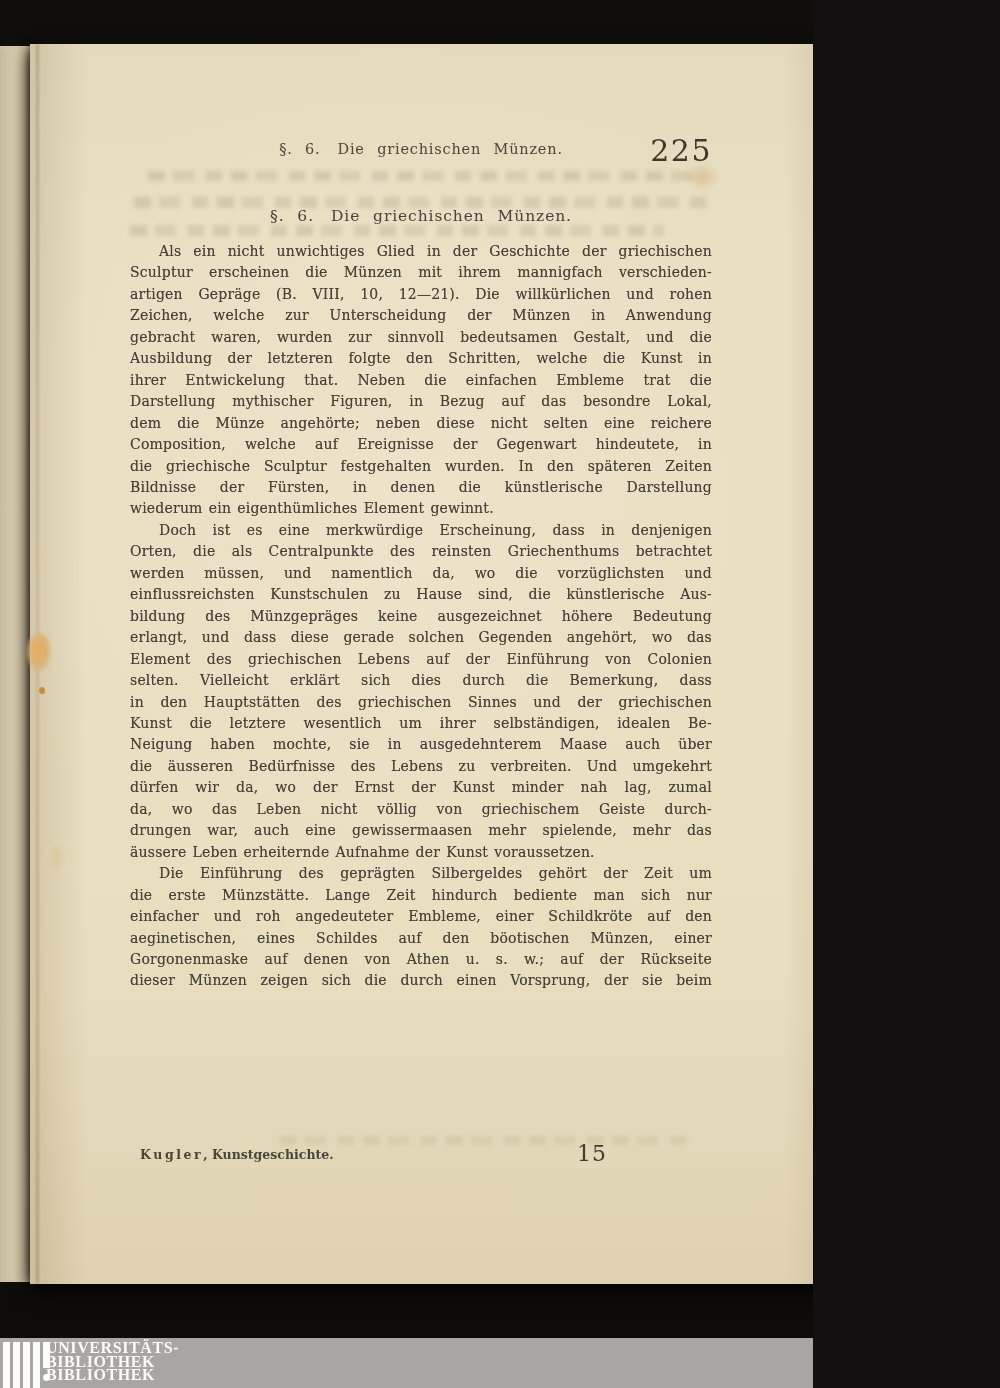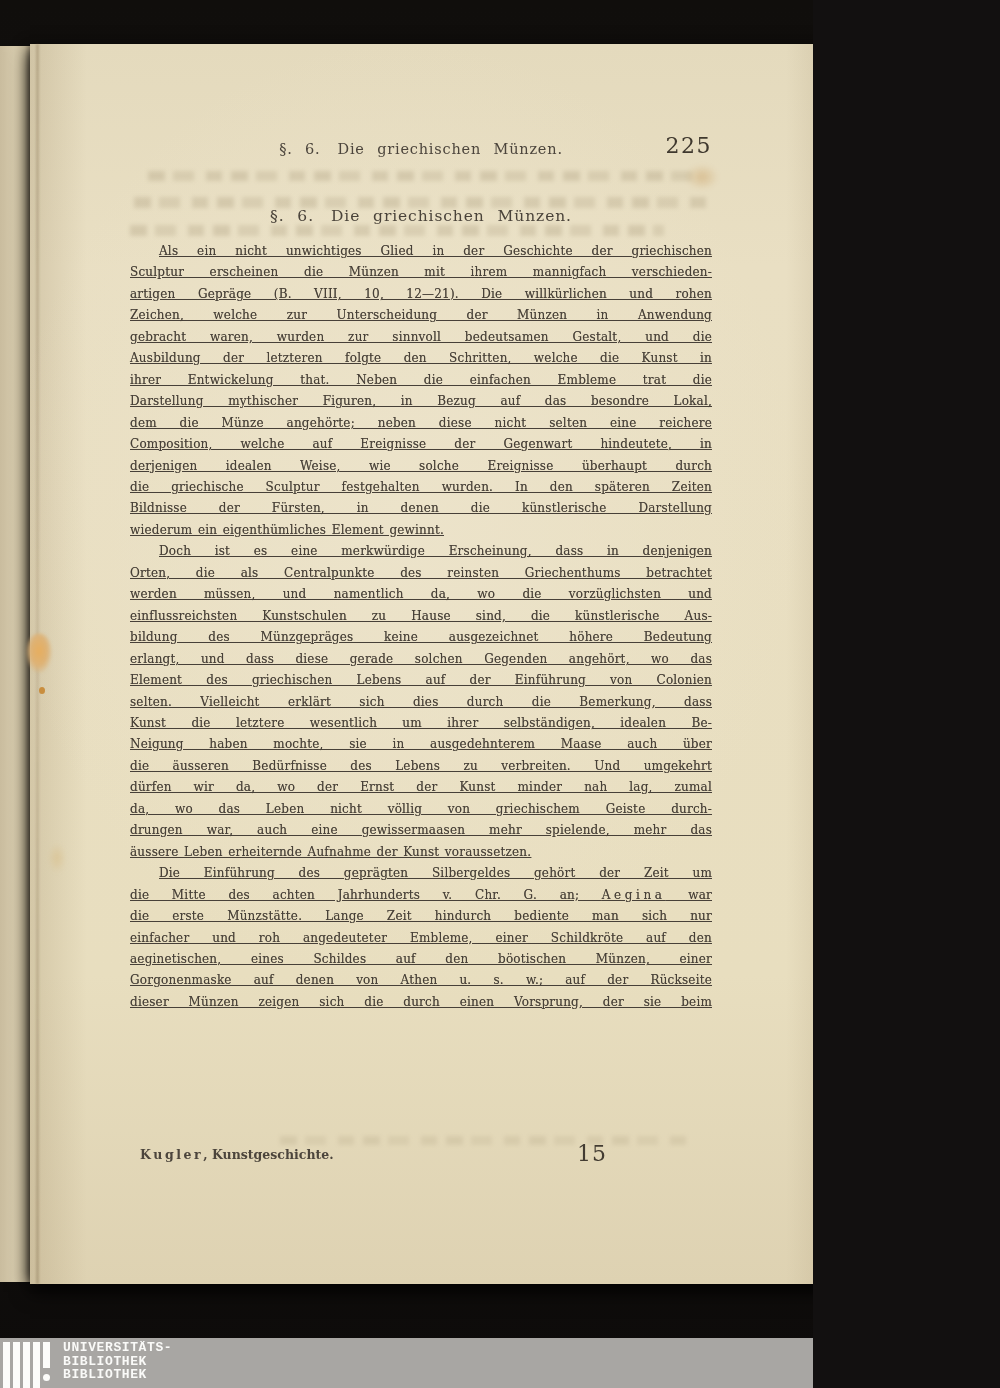--- a/index.html
+++ b/index.html
@@ -47,42 +47,42 @@
   .stain-b{left:9px;top:643px;width:6px;height:7px;background:#c98e3e;filter:blur(.5px);}
   .stain-c{left:18px;top:799px;width:18px;height:30px;filter:blur(2px);opacity:.55;
     background:radial-gradient(ellipse, #d9bd85 0%, rgba(217,189,133,0) 72%);}
   .stain-d{left:655px;top:120px;width:34px;height:26px;filter:blur(2.5px);opacity:.4;
     background:radial-gradient(ellipse, #c49350 0%, rgba(196,147,80,0) 70%);}
   
   .text-block{position:absolute;left:100px;top:0;width:582px;height:100%;}
   .running-row{position:absolute;top:97px;left:0;width:100%;height:24px;}
   .running-head{width:max-content;margin:0 auto;font-size:14.5px;letter-spacing:.8px;word-spacing:7px;color:#4c453c;}
   .running-head .sec,.heading .sec{margin-right:17px;}
-  .page-num{position:absolute;right:0;top:-8px;font-size:22px;letter-spacing:1.5px;color:#3f382e;}
+  .page-num{position:absolute;right:0;top:-8px;font-size:30px;letter-spacing:1.5px;color:#3f382e;}
   .heading{position:absolute;top:163px;left:0;width:100%;text-align:center;
     font-size:15.5px;letter-spacing:.9px;word-spacing:7px;color:#4a433a;}
   .bodytext{position:absolute;top:197px;left:0;width:100%;}
-  .tline{font-size:12px;line-height:21.46px;letter-spacing:.2px;word-spacing:1.5px;
+  .tline{font-size:14px;line-height:21.46px;letter-spacing:.2px;word-spacing:1.5px;
     text-align:justify;text-align-last:justify;white-space:normal;
-    text-shadow:0 0 .6px rgba(70,60,48,.55);text-decoration:underline;}
+    text-shadow:0 0 .6px rgba(70,60,48,.55);}
   .tline.indent{text-indent:29px;}
   .tline.lastline{text-align-last:left;}
   .tline .spaced{letter-spacing:3.6px;}
   .footer{position:absolute;top:1103px;left:10px;width:572px;height:24px;font-size:12.5px;color:#4c453c;}
   .sig-name{letter-spacing:2.6px;font-weight:600;}
   .sig-rest{font-weight:600;}
   .sheet{position:absolute;left:437px;top:-6px;font-size:22px;letter-spacing:1px;color:#433c32;}
   
   .bar{position:absolute;left:0;bottom:0;width:1000px;height:50px;background:#a8a6a3;}
   .logo-bars{position:absolute;left:3px;top:4px;height:46px;display:flex;gap:3px;}
   .logo-bars .b{display:block;width:7px;height:46px;background:#fcfcfa;}
   .logo-bars .b.short{height:26px;}
   .logo-bars .dot{position:absolute;left:40px;top:32px;width:7px;height:7px;border-radius:50%;background:#fcfcfa;}
-  .logo-text{position:absolute;left:63px;top:3px;font-family:Liberation Mono, monospace;
-    font-size:13px;font-weight:bold;letter-spacing:.6px;line-height:13.5px;color:#fafaf8;}
+  .logo-text{position:absolute;left:46px;top:3px;font-family:Liberation Serif, serif;
+    font-size:16px;font-weight:bold;letter-spacing:.6px;line-height:13.5px;color:#fafaf8;}
 </style>
 </head>
 <body>
 
 <div class="scene">
 
   <div class="gutter-strip"></div>
   <div class="cover-right"></div>
   <div class="worn-corner-top"></div>
   <div class="worn-corner-bottom"></div>
@@ -112,41 +112,40 @@
           <div class="tline indent">Als ein nicht unwichtiges Glied in der Geschichte der griechischen</div>
           <div class="tline">Sculptur erscheinen die Münzen mit ihrem mannigfach verschieden-</div>
           <div class="tline">artigen Gepräge (B. VIII, 10, 12—21).  Die willkürlichen und rohen</div>
           <div class="tline">Zeichen, welche zur Unterscheidung der Münzen in Anwendung</div>
           <div class="tline">gebracht waren, wurden zur sinnvoll bedeutsamen Gestalt, und die</div>
           <div class="tline">Ausbildung der letzteren folgte den Schritten, welche die Kunst in</div>
           <div class="tline">ihrer Entwickelung that.  Neben die einfachen Embleme trat die</div>
           <div class="tline">Darstellung mythischer Figuren, in Bezug auf das besondre Lokal,</div>
           <div class="tline">dem die Münze angehörte; neben diese nicht selten eine reichere</div>
           <div class="tline">Composition, welche auf Ereignisse der Gegenwart hindeutete, in</div>
-          <div class="tline">derjenigen idealen Weise, wie solche Ereignisse überhaupt durch</div>
           <div class="tline">die griechische Sculptur festgehalten wurden.  In den späteren Zeiten</div>
           <div class="tline">Bildnisse der Fürsten, in denen die künstlerische Darstellung</div>
           <div class="tline lastline">wiederum ein eigenthümliches Element gewinnt.</div>
           <div class="tline indent">Doch ist es eine merkwürdige Erscheinung, dass in denjenigen</div>
           <div class="tline">Orten, die als Centralpunkte des reinsten Griechenthums betrachtet</div>
           <div class="tline">werden müssen, und namentlich da, wo die vorzüglichsten und</div>
           <div class="tline">einflussreichsten Kunstschulen zu Hause sind, die künstlerische Aus-</div>
           <div class="tline">bildung des Münzgepräges keine ausgezeichnet höhere Bedeutung</div>
           <div class="tline">erlangt, und dass diese gerade solchen Gegenden angehört, wo das</div>
           <div class="tline">Element des griechischen Lebens auf der Einführung von Colonien</div>
           <div class="tline">selten.  Vielleicht erklärt sich dies durch die Bemerkung, dass</div>
+          <div class="tline">in den Hauptstätten des griechischen Sinnes und der griechischen</div>
           <div class="tline">Kunst die letztere wesentlich um ihrer selbständigen, idealen Be-</div>
           <div class="tline">Neigung haben mochte, sie in ausgedehnterem Maase auch über</div>
           <div class="tline">die äusseren Bedürfnisse des Lebens zu verbreiten.  Und umgekehrt</div>
           <div class="tline">dürfen wir da, wo der Ernst der Kunst minder nah lag, zumal</div>
           <div class="tline">da, wo das Leben nicht völlig von griechischem Geiste durch-</div>
           <div class="tline">drungen war, auch eine gewissermaasen mehr spielende, mehr das</div>
           <div class="tline lastline">äussere Leben erheiternde Aufnahme der Kunst voraussetzen.</div>
           <div class="tline indent">Die Einführung des geprägten Silbergeldes gehört der Zeit um</div>
-          <div class="tline"><span>die Mitte des achten Jahrhunderts v. Chr. G. an; </span><span class="spaced">Aegina</span><span> war</span></div>
           <div class="tline">die erste Münzstätte.  Lange Zeit hindurch bediente man sich nur</div>
           <div class="tline">einfacher und roh angedeuteter Embleme, einer Schildkröte auf den</div>
           <div class="tline">aeginetischen, eines Schildes auf den böotischen Münzen, einer</div>
           <div class="tline">Gorgonenmaske auf denen von Athen u. s. w.;  auf der Rückseite</div>
           <div class="tline">dieser Münzen zeigen sich die durch einen Vorsprung, der sie beim</div>
         </div>
 
       <div class="footer">
         <span class="sig-name">Kugler</span><span class="sig-rest">, Kunstgeschichte.</span>
         <span class="sheet">15</span>

